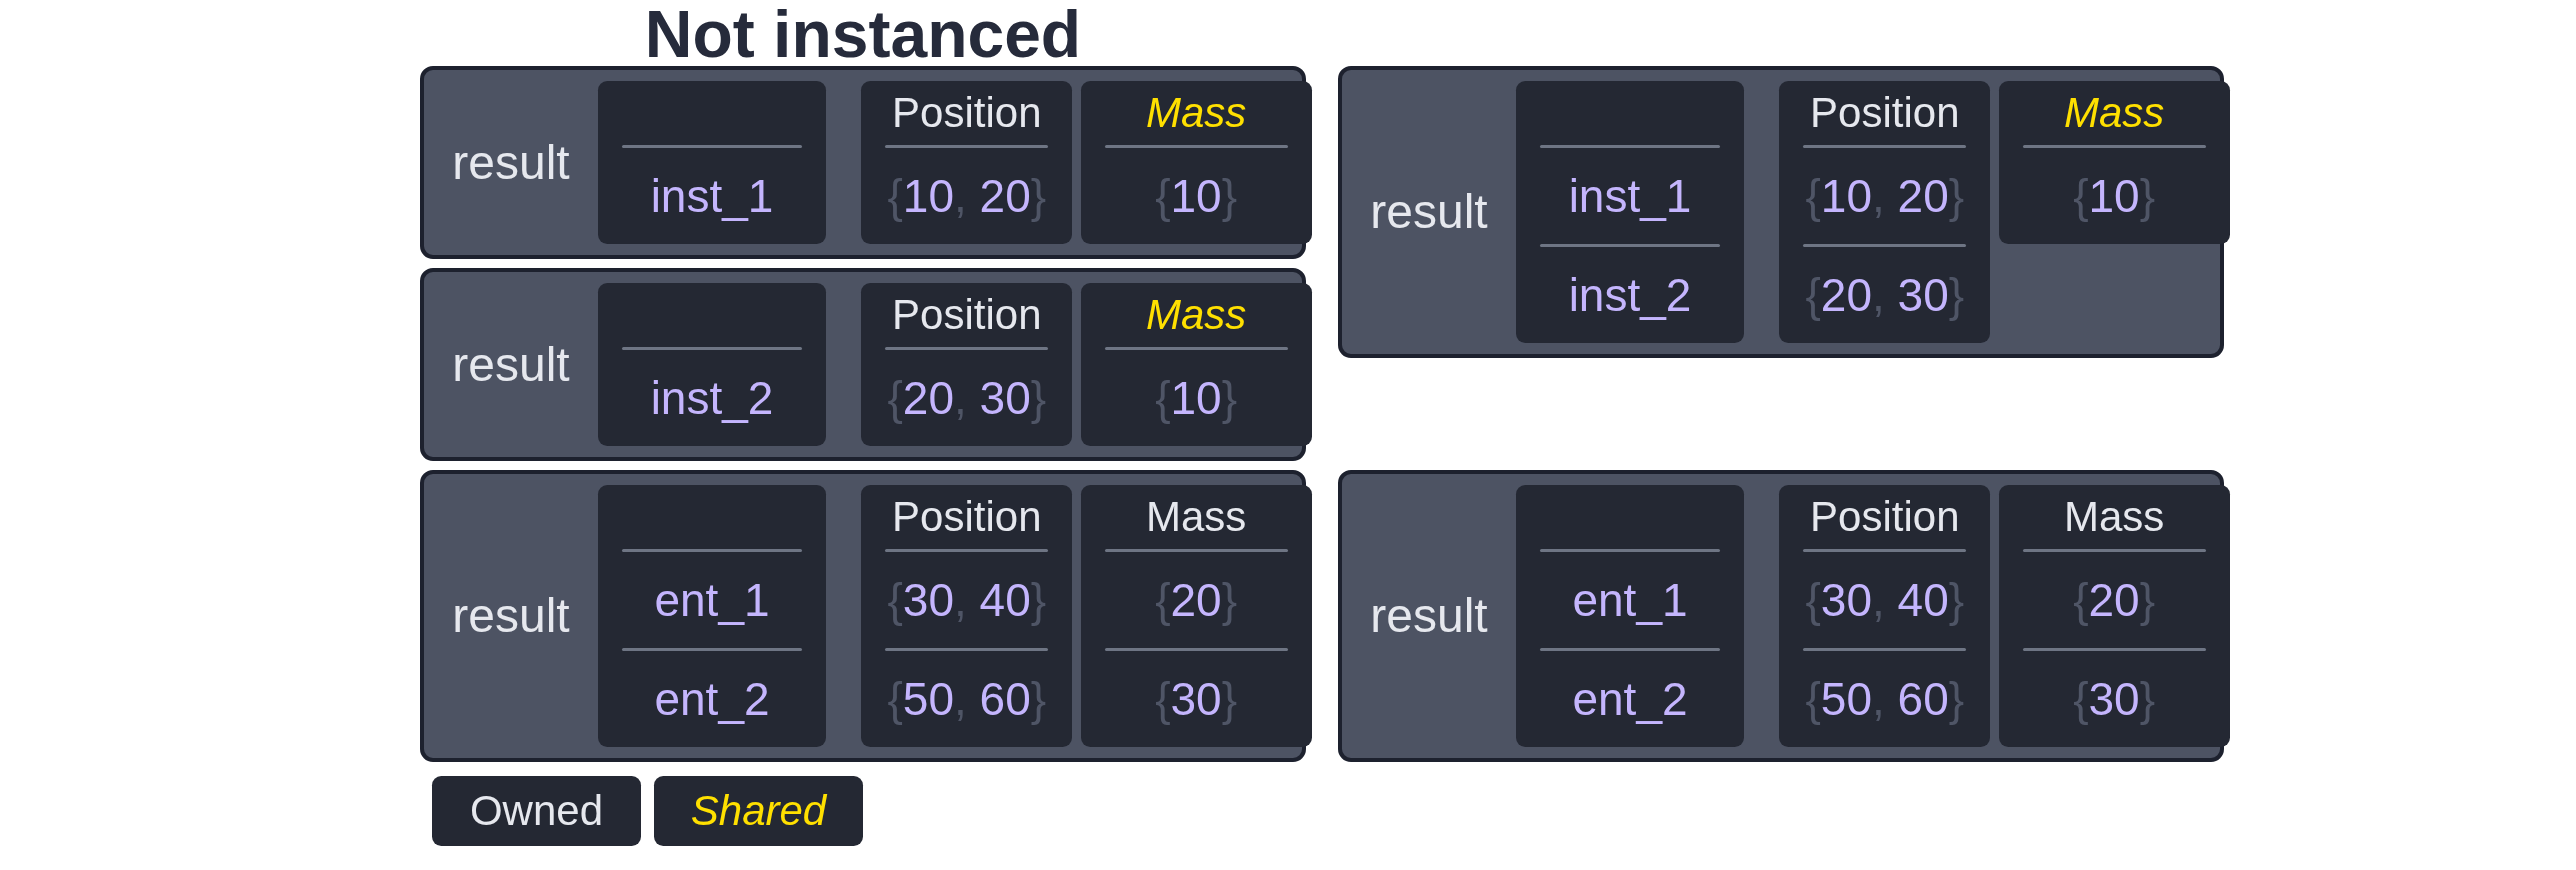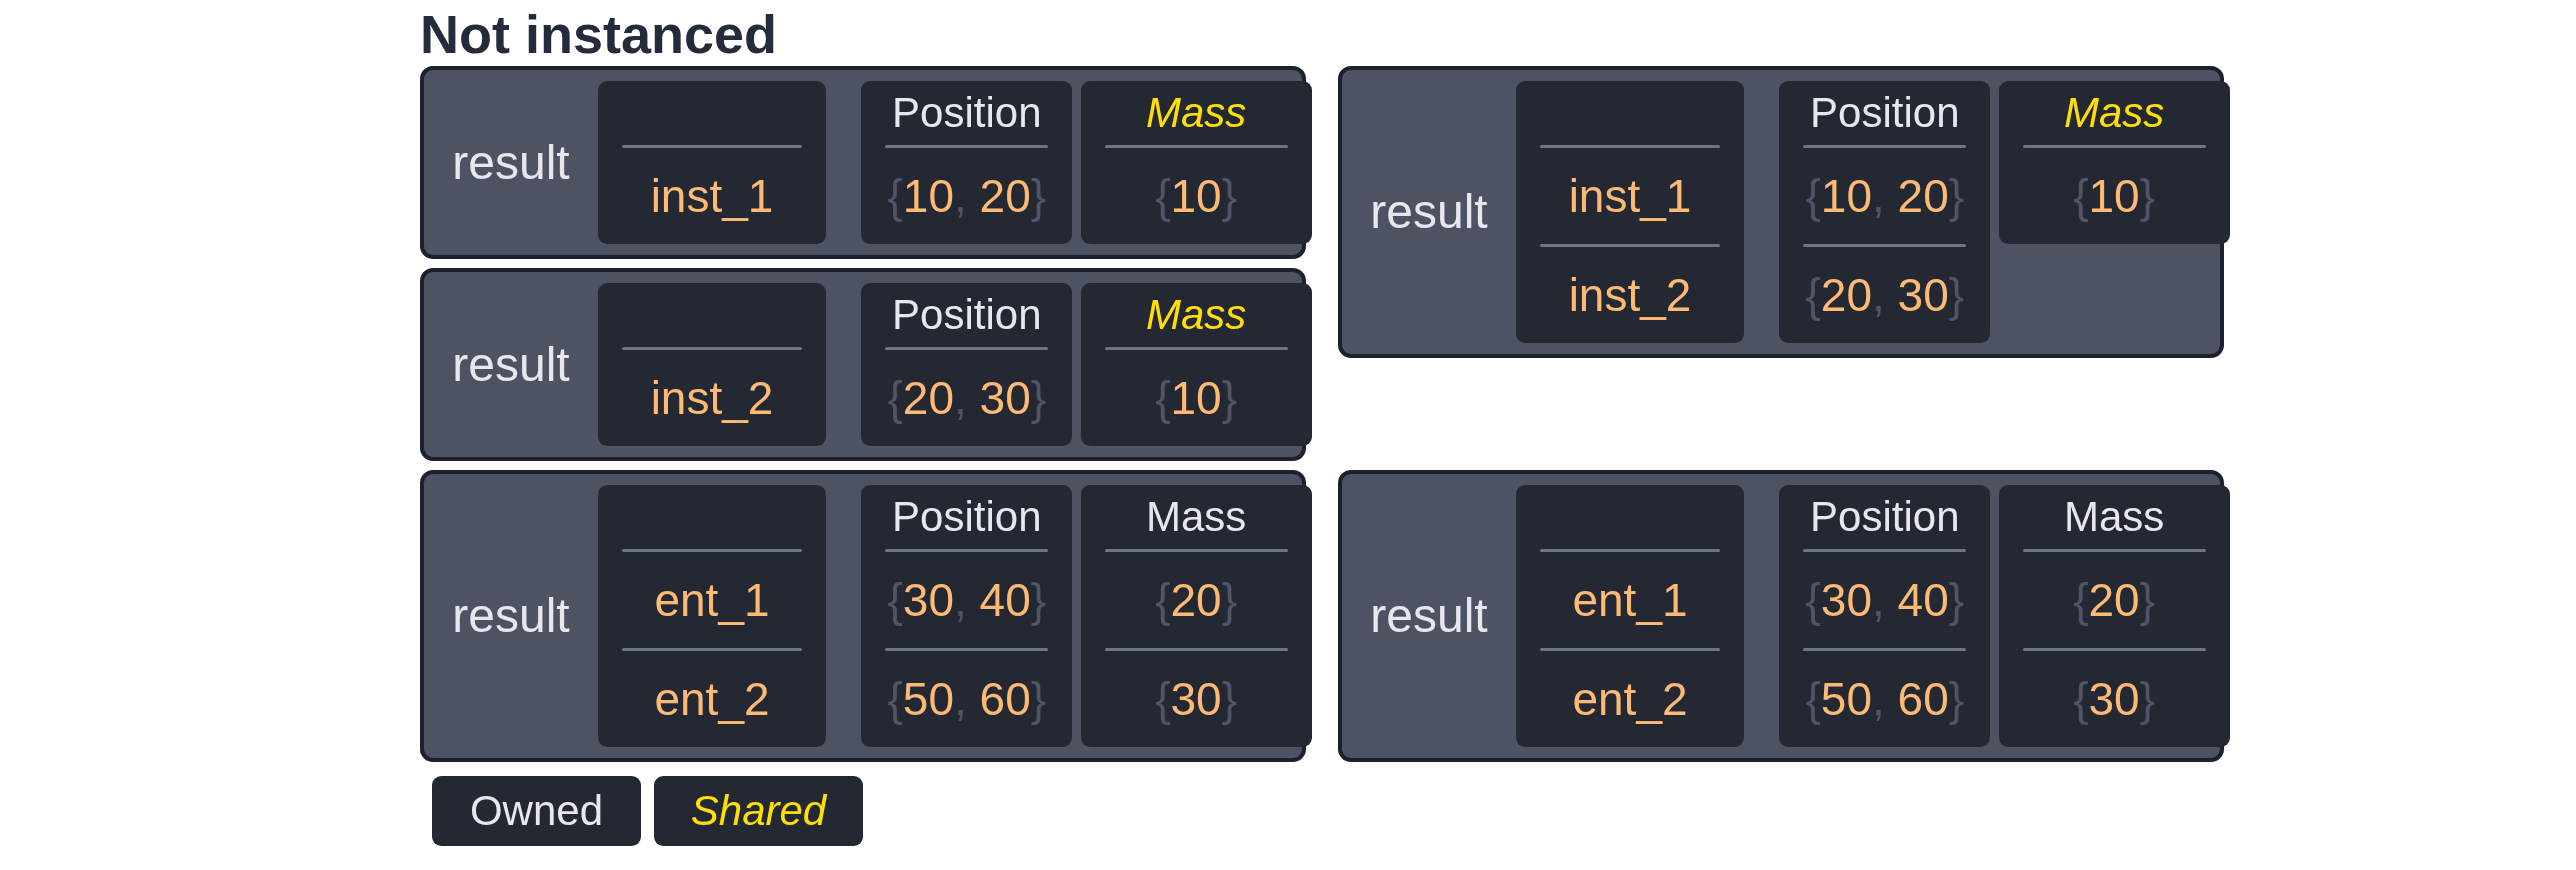--- a/index.html
+++ b/index.html
@@ -1,22 +1,22 @@
 <!DOCTYPE html>
 <html style="font-size:14.7px"><head>
 <meta charset="utf-8">
 <style>
   html,body { margin:0; padding:0; background:#ffffff; }
   .canvas {
     position:relative; width:2576px; height:870px; background:#ffffff;
     font-family:"Liberation Sans", sans-serif; overflow:hidden;
   }
   .col-title {
-    position:absolute; top:7.3px; width:886px; text-align:left;
-    font-size:54px; font-weight:bold; color:#262b3b; line-height:55px;
+    position:absolute; top:7.3px; width:886px; text-align:center;
+    font-size:66px; font-weight:bold; color:#262b3b; line-height:55px;
   }
   .card {
     position:absolute; box-sizing:border-box; width:886px;
     background:#4d5363; border:4.6px solid #1d212e; border-radius:13px;
     display:flex; flex-direction:row; align-items:center;
     padding:11px 11px 11px 0;
   }
   .rlabel {
     width:174px; flex-shrink:0; text-align:center;
     font-size:48px; color:#e6e8ee;
@@ -29,21 +29,21 @@
   .chead {
     height:64px; display:flex; align-items:center; justify-content:center;
     font-size:42px; color:#e6e8ee;
   }
   .chead.shared { color:#ffe000; font-style:italic; }
   .hr { height:2.8px; margin:0 24px; background:#6e7584; border-radius:1.8px; }
   .cval {
     height:96px; display:flex; align-items:center; justify-content:center;
     font-size:46px; white-space:pre;
   }
-  .green { color:#fdba74;text-align:center; }
+  .green { color:#c4b5fd;text-align:center; }
   .pn { color:#4f5566; }
   .legend { position:absolute; left:420px; top:776px; display:flex; gap:13px;padding-left:12px; }
   .lbox {
     width:209px; height:70px; background:#242833; border-radius:9.2px;
     display:flex; align-items:center; justify-content:center;
     font-size:42px; color:#e6e8ee;
   }
   .lbox.shared { color:#ffe000; font-style:italic; }
 </style>
 </head>

